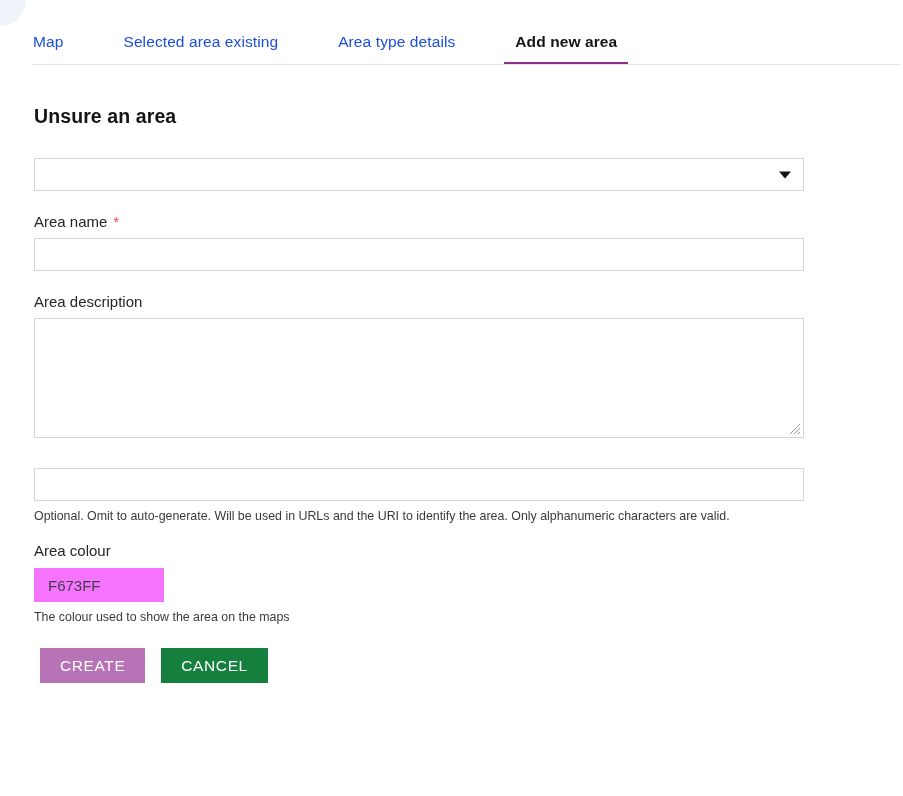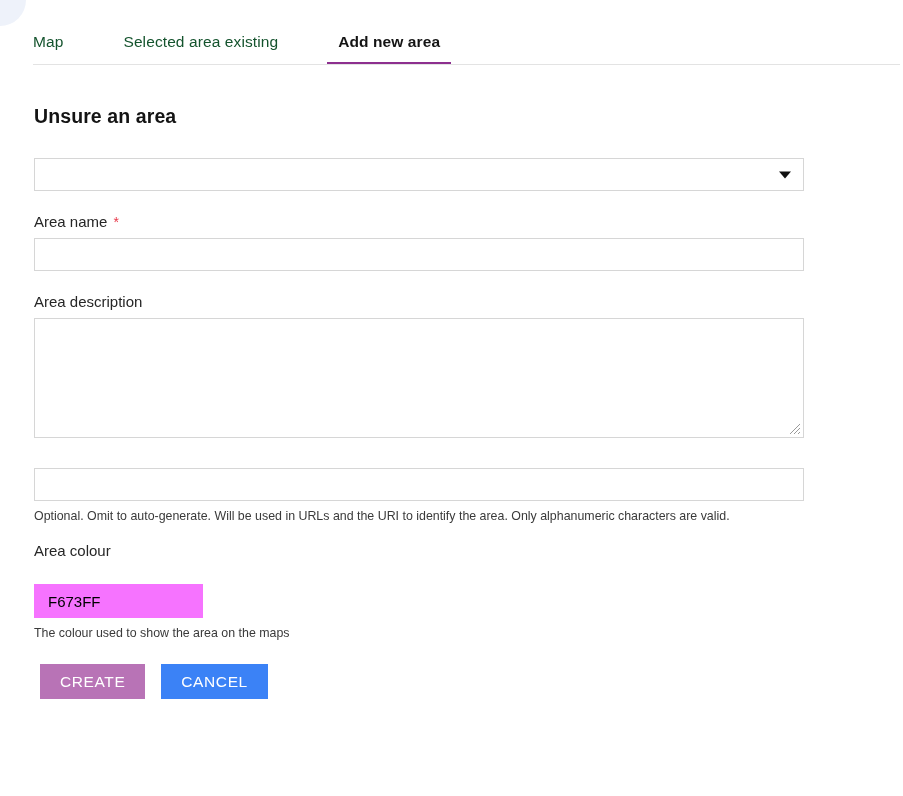--- a/index.html
+++ b/index.html
@@ -48,21 +48,21 @@
   .tabs {
     position: absolute;
     left: 33px;
     bottom: 0;
     display: flex;
     align-items: flex-end;
   }
   .tab {
     position: relative;
     font-size: 15.5px;
-    color: #14532d;
+    color: #1d4ed8;
     padding: 0 0 14px 0;
     margin-right: 60px;
     white-space: nowrap;
     cursor: pointer;
     letter-spacing: 0.1px;
   }
   .tab:last-child {
     margin-right: 0;
   }
   .tab.active {
@@ -198,28 +198,28 @@
     color: #1f7ac0;
     text-decoration: none;
   }
 
   .spacer-lg { height: 22px; }
   .spacer-md { height: 18px; }
 
   
   .colour-swatch {
     box-sizing: border-box;
-    width: 169px;
+    width: 130px;
     height: 34px;
-    margin-top: 25px;
+    margin-top: 9px;
     display: flex;
     align-items: center;
     padding-left: 14px;
     font-size: 15px;
-    color: #000000;
+    color: #404040;
     cursor: pointer;
     border: none;
     font-family: "Liberation Sans", sans-serif;
   }
 
   
   .btn-row {
     margin: 23px 0 0 34px;
     display: flex;
     gap: 10px;
@@ -246,20 +246,23 @@
 
 <div class="corner-artifact"></div>
 
 <div class="tabbar">
   <div class="tabs">
     <div class="tab">
       <span>Map</span>
     </div>
     <div class="tab">
       <span>Selected area existing</span>
+    </div>
+    <div class="tab">
+      <span>Area type details</span>
     </div>
     <div class="tab active">
       <span>Add new area</span>
     </div>
   </div>
   <div class="tabbar-line"></div>
 </div>
 
 <div class="form-wrap">
 
@@ -309,16 +312,16 @@
   <div class="spacer-md"></div>
 
   <div class="field">
     <label class="field-label">Area colour</label>
     <div class="colour-swatch" style="background: rgb(246, 115, 255);">F673FF</div>
     <div class="hint">The colour used to show the area on the maps</div>
   </div>
 
   <div class="btn-row">
     <button class="btn btn-create" style="background: rgb(184, 115, 182);">CREATE</button>
-    <button class="btn btn-cancel" style="background: #3b82f6;">CANCEL</button>
+    <button class="btn btn-cancel" style="background: #15803d;">CANCEL</button>
   </div>
 
 </div>
 
 </body></html>

